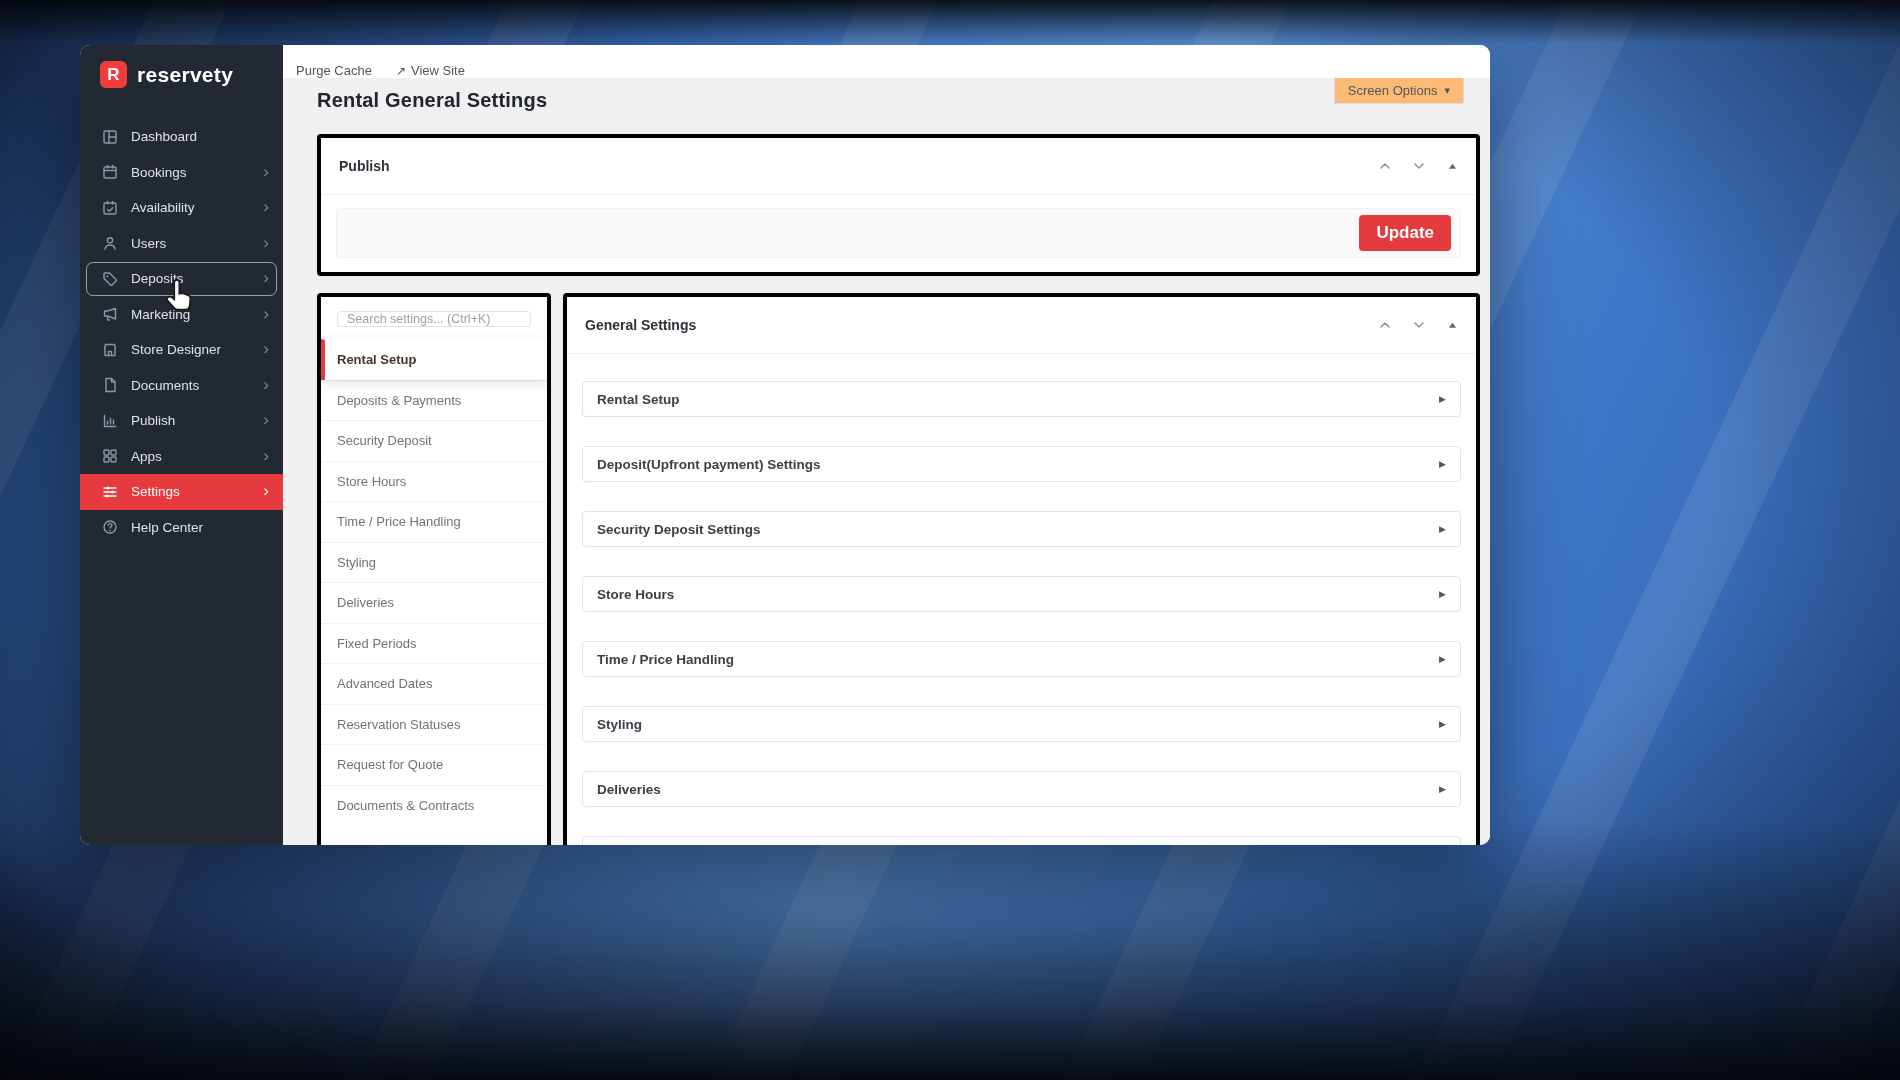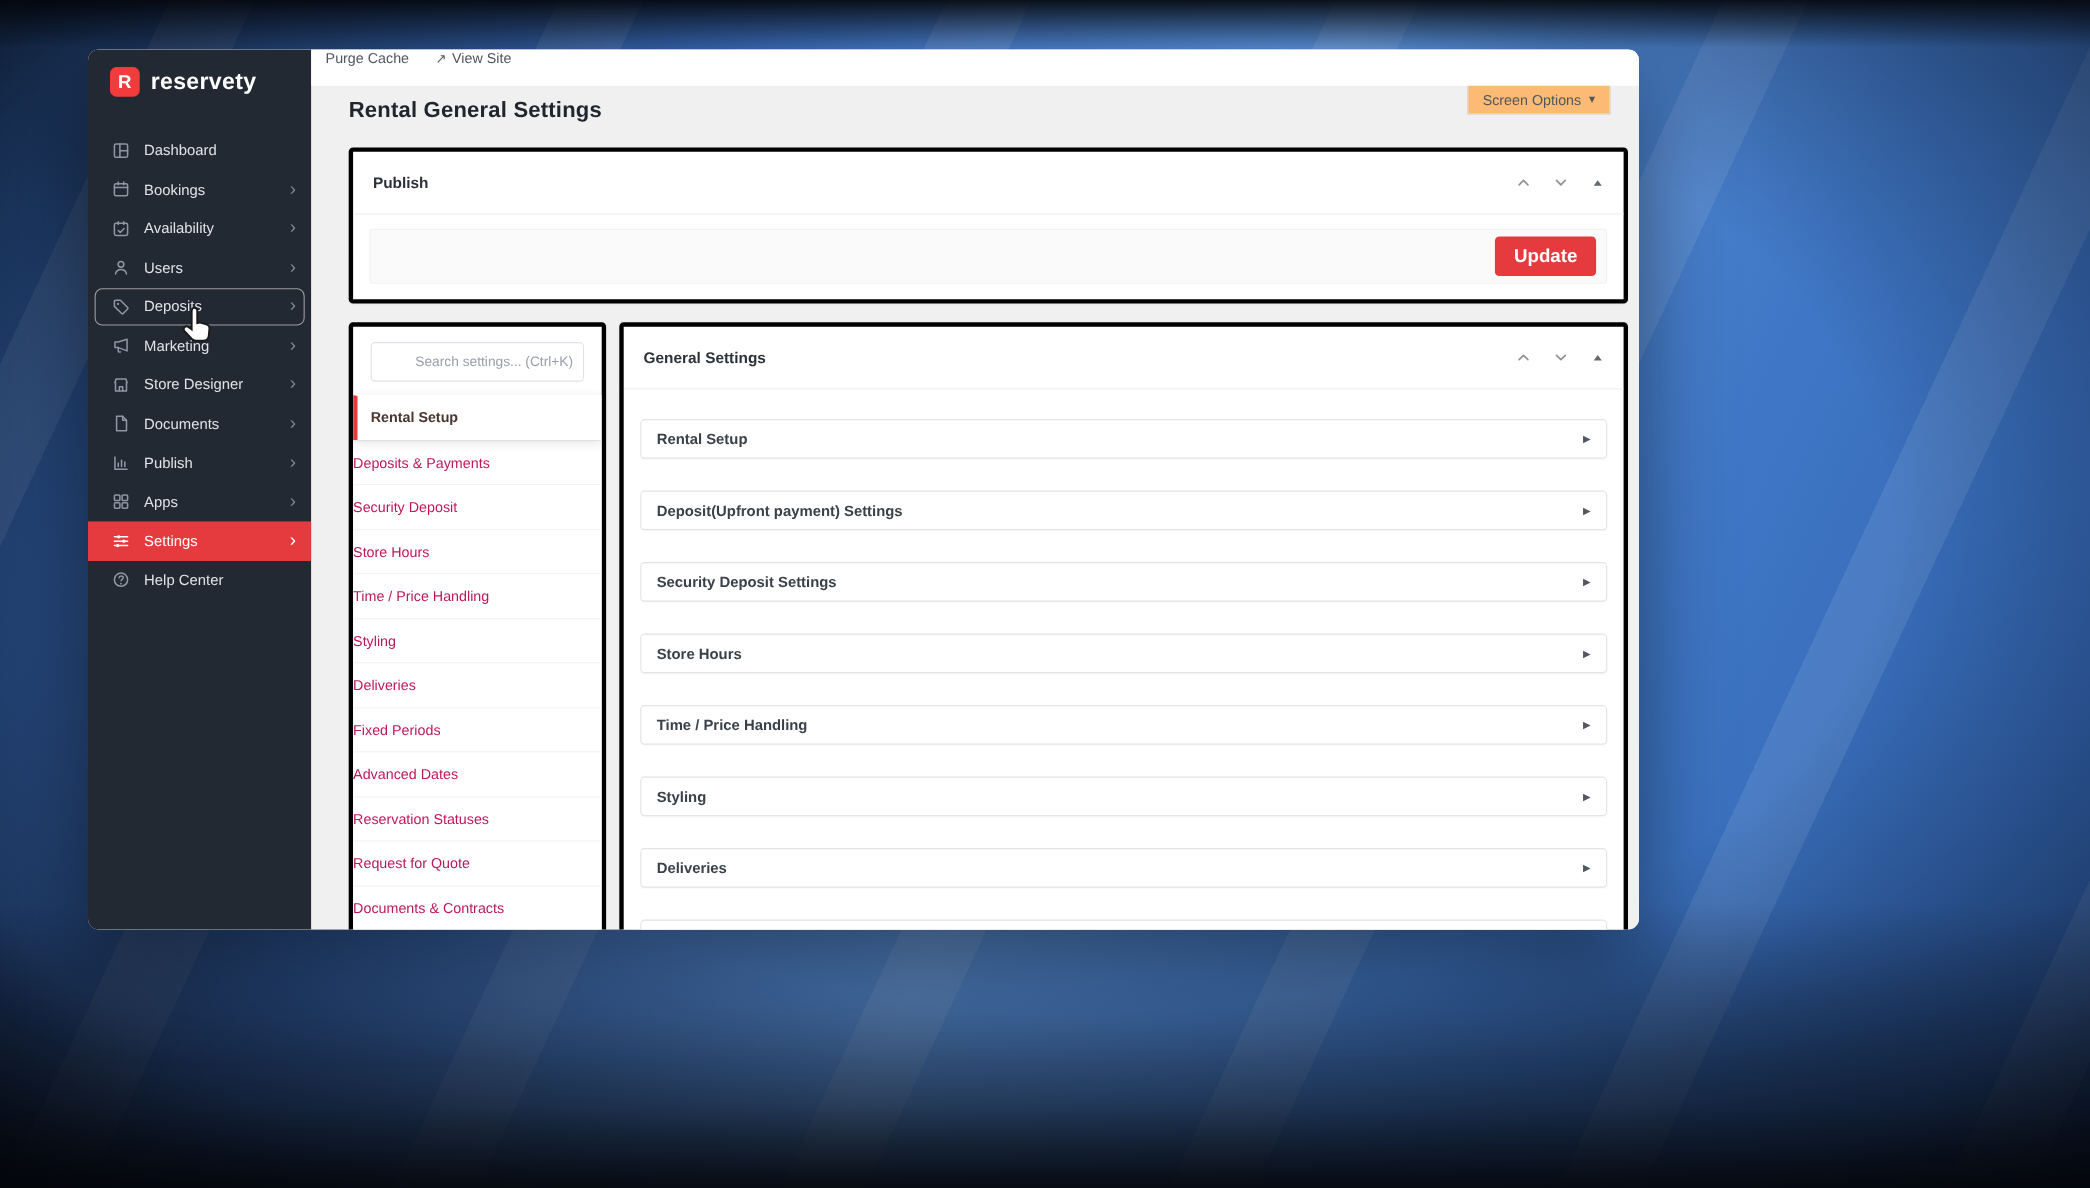--- a/index.html
+++ b/index.html
@@ -27,21 +27,21 @@
   .s-label{font-size:13.5px;color:#dfe3e9;flex:1;white-space:nowrap;}
   .s-chev{color:#7d8697;font-size:17px;line-height:1;margin-top:-2px;}
   .s-item.active{background:#e63b3e;}
   .s-item.active .s-icon,.s-item.active .s-label,.s-item.active .s-chev{color:#fff;}
   .s-item.hover::after{content:"";position:absolute;top:1px;bottom:1px;left:6px;right:6px;
     border:1px solid rgba(255,255,255,.55);border-radius:7px;}
 
   
   .main{flex:1;position:relative;background:#f0f0f1;}
   .topbar{position:absolute;top:0;left:0;right:0;height:33px;background:#fff;display:flex;
-    align-items:flex-start;gap:24px;padding-left:13px;font-size:13px;color:#50575e;}
+    align-items:flex-end;gap:24px;padding-left:13px;font-size:13px;color:#50575e;}
   .topbar-link{display:flex;align-items:center;gap:5px;cursor:pointer;}
   .ext-arrow{font-size:12px;color:#50575e;}
   .page-title{position:absolute;left:34px;top:31px;font-size:20px;font-weight:700;color:#20252e;letter-spacing:.2px;}
   .screen-options{position:absolute;top:33px;right:26px;background:#fdba74;border:1px solid #dcdcde;border-top:none;
     padding:5px 13px;font-size:13px;color:#50575e;display:flex;align-items:center;gap:7px;cursor:pointer;}
   .caret-down{font-size:11px;color:#50575e;}
 
   .panel{position:absolute;background:#fff;border:4px solid #000000;border-radius:4px;box-shadow:0 1px 2px rgba(0,0,0,.03);}
   .panel-header{height:56px;display:flex;align-items:center;justify-content:space-between;padding:0 18px;
     border-bottom:1px solid #eceef0;}
@@ -49,25 +49,25 @@
   .header-icons{display:flex;gap:22px;align-items:center;}
   .hicon{display:flex;cursor:pointer;}
 
   .publish-panel{left:34px;top:89px;width:1155px;height:134px;}
   .publish-row{margin:13px 15px;height:50px;background:#fafafb;border:1px solid #f0f1f3;border-radius:3px;
     display:flex;align-items:center;justify-content:flex-end;padding-right:9px;box-sizing:border-box;}
   .update-btn{background:#e63b3e;color:#fff;font-size:17px;font-weight:600;padding:8px 17px;border:none;
     border-radius:4px;cursor:pointer;font-family:"Liberation Sans",sans-serif;}
 
   .nav-panel{left:34px;top:248px;width:226px;height:552px;overflow:hidden;}
-  .search{display:block;margin:14px 16px 12px;width:calc(100% - 32px);height:36px;border:1px solid #dfe2e6;
+  .search{display:block;margin:14px 16px 12px;width:calc(100% - 32px);height:16px;border:1px solid #dfe2e6;
     border-radius:4px;padding:0 9px;font-size:12.5px;color:#444;box-sizing:border-box;
-    font-family:"Liberation Sans",sans-serif;background:#fff;text-align:right;}
+    font-family:"Liberation Sans",sans-serif;background:#fff;}
   .search::placeholder{color:#9aa0a8;}
-  .nav-item{height:40.5px;display:flex;align-items:center;font-size:13px;color:#be185d;
+  .nav-item{height:40.5px;display:flex;align-items:center;padding-left:16px;font-size:13px;color:#737373;
     border-top:1px solid #f1f2f4;cursor:pointer;box-sizing:border-box;background:#fff;}
   .nav-item.active{border-top-color:transparent;border-left:4px solid #e63b3e;padding-left:12px;color:#4a342e;
     font-weight:700;box-shadow:0 3px 10px rgba(0,0,0,.12);position:relative;z-index:2;}
 
   .general-panel{left:280px;top:248px;width:909px;height:552px;overflow:hidden;}
   .acc-list{padding:27px 15px 0;}
   .acc-item{height:36px;border:1px solid #e2e4e8;border-radius:4px;display:flex;align-items:center;
     justify-content:space-between;padding:0 14px;margin-bottom:29px;cursor:pointer;background:#fff;
     box-sizing:border-box;box-shadow:0 1px 1px rgba(0,0,0,.02);}
   .acc-label{font-size:13.5px;font-weight:700;color:#3a4149;}

